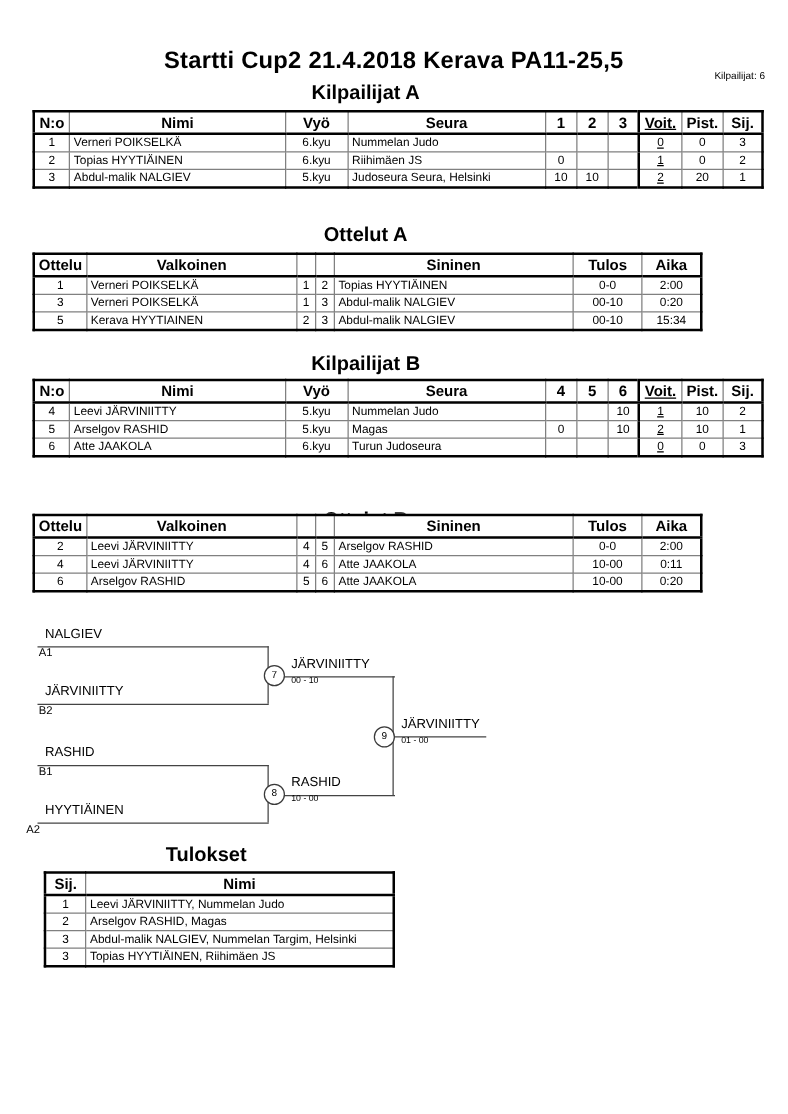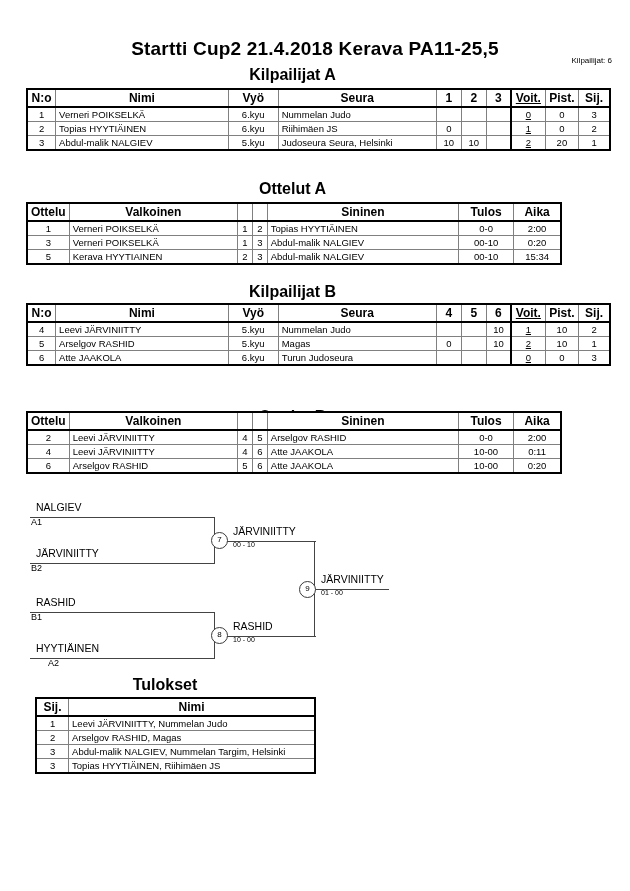--- a/index.html
+++ b/index.html
@@ -349,21 +349,21 @@
   <div class="bk-name" style="left:233px;top:35px;">JÄRVINIITTY</div>
   <div class="bk-line-h" style="left:226px;top:51px;width:90px;"></div>
   <div class="bk-score" style="left:233px;top:51px;">00 - 10</div>
 
   <div class="bk-name" style="left:36px;top:106px;">RASHID</div>
   <div class="bk-line-h" style="left:30px;top:122px;width:185px;"></div>
   <div class="bk-seed" style="left:31px;top:122px;">B1</div>
 
   <div class="bk-name" style="left:36px;top:152px;">HYYTIÄINEN</div>
   <div class="bk-line-h" style="left:30px;top:168px;width:185px;"></div>
-  <div class="bk-seed" style="left:48px;top:168px;">A2</div>
+  <div class="bk-seed" style="left:21px;top:168px;">A2</div>
 
   <div class="bk-line-v" style="left:214px;top:122px;height:46px;"></div>
 
   <div class="bk-node" style="left:211px;top:137px;">8</div>
   <div class="bk-name" style="left:233px;top:130px;">RASHID</div>
   <div class="bk-line-h" style="left:226px;top:146px;width:90px;"></div>
   <div class="bk-score" style="left:233px;top:146px;">10 - 00</div>
 
   <div class="bk-line-v" style="left:314px;top:51px;height:95px;"></div>
 

